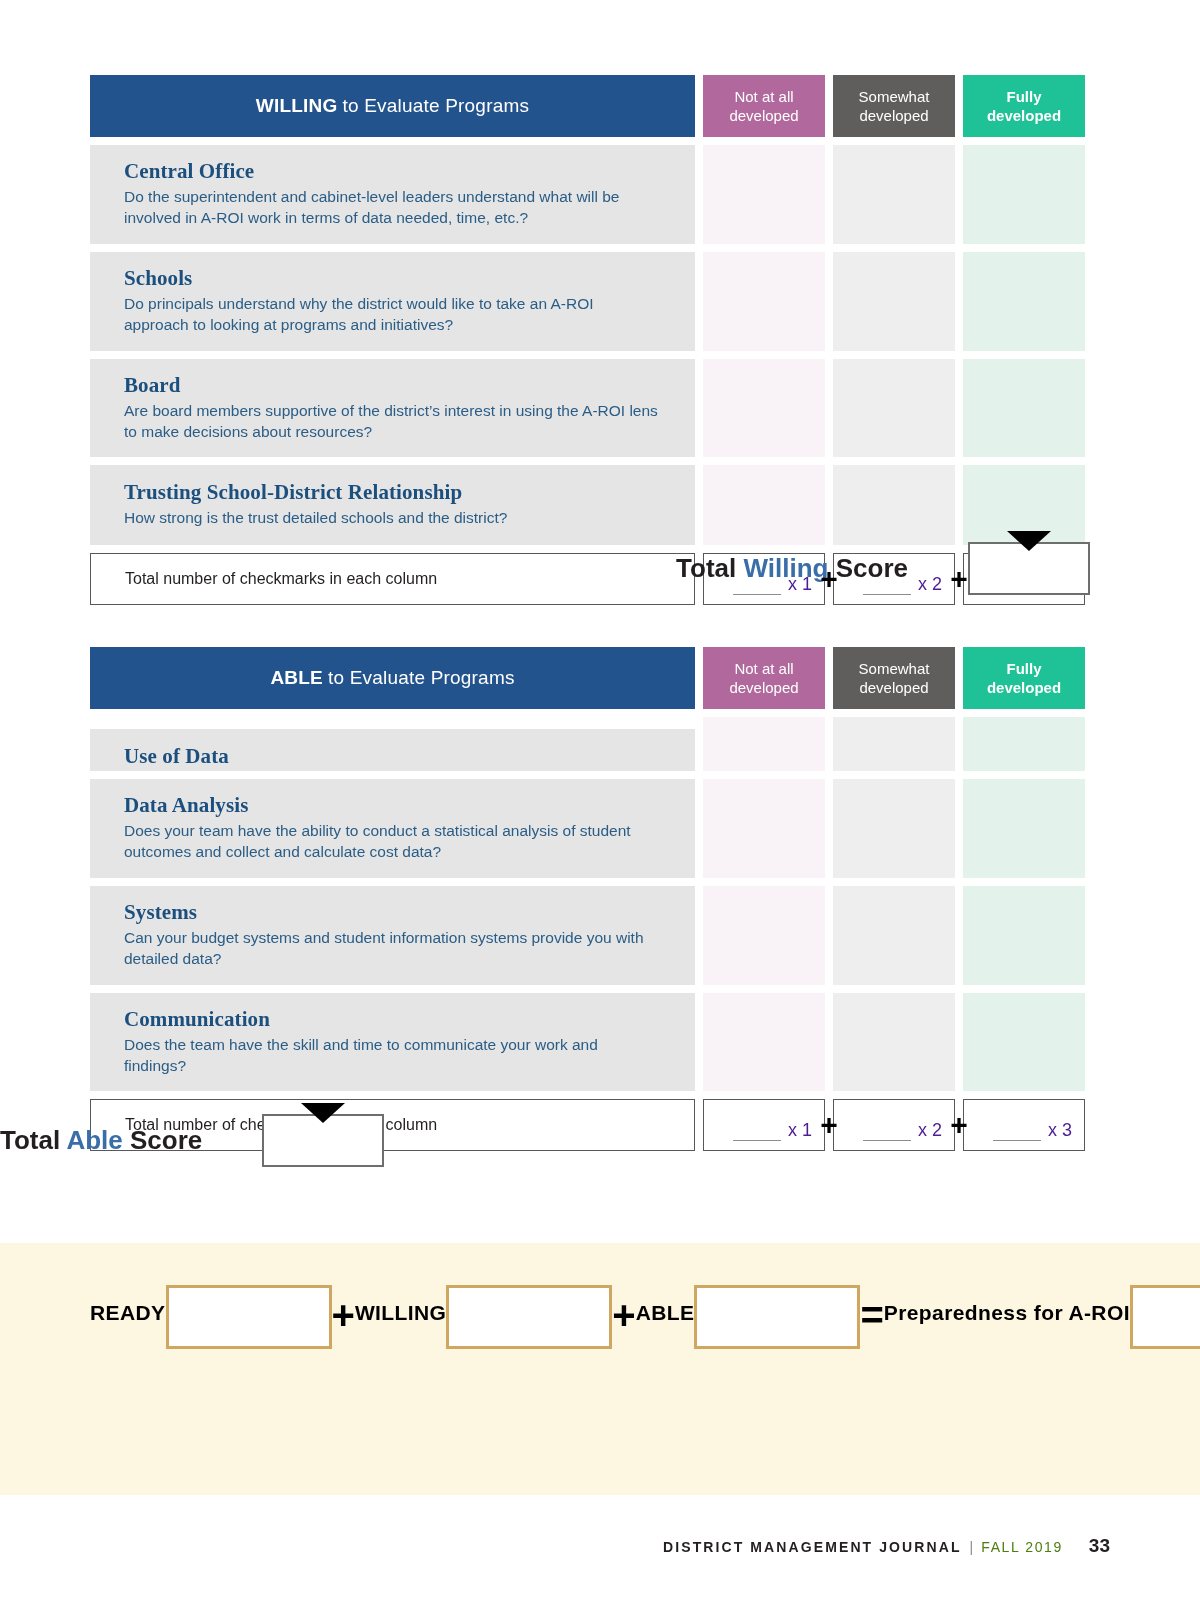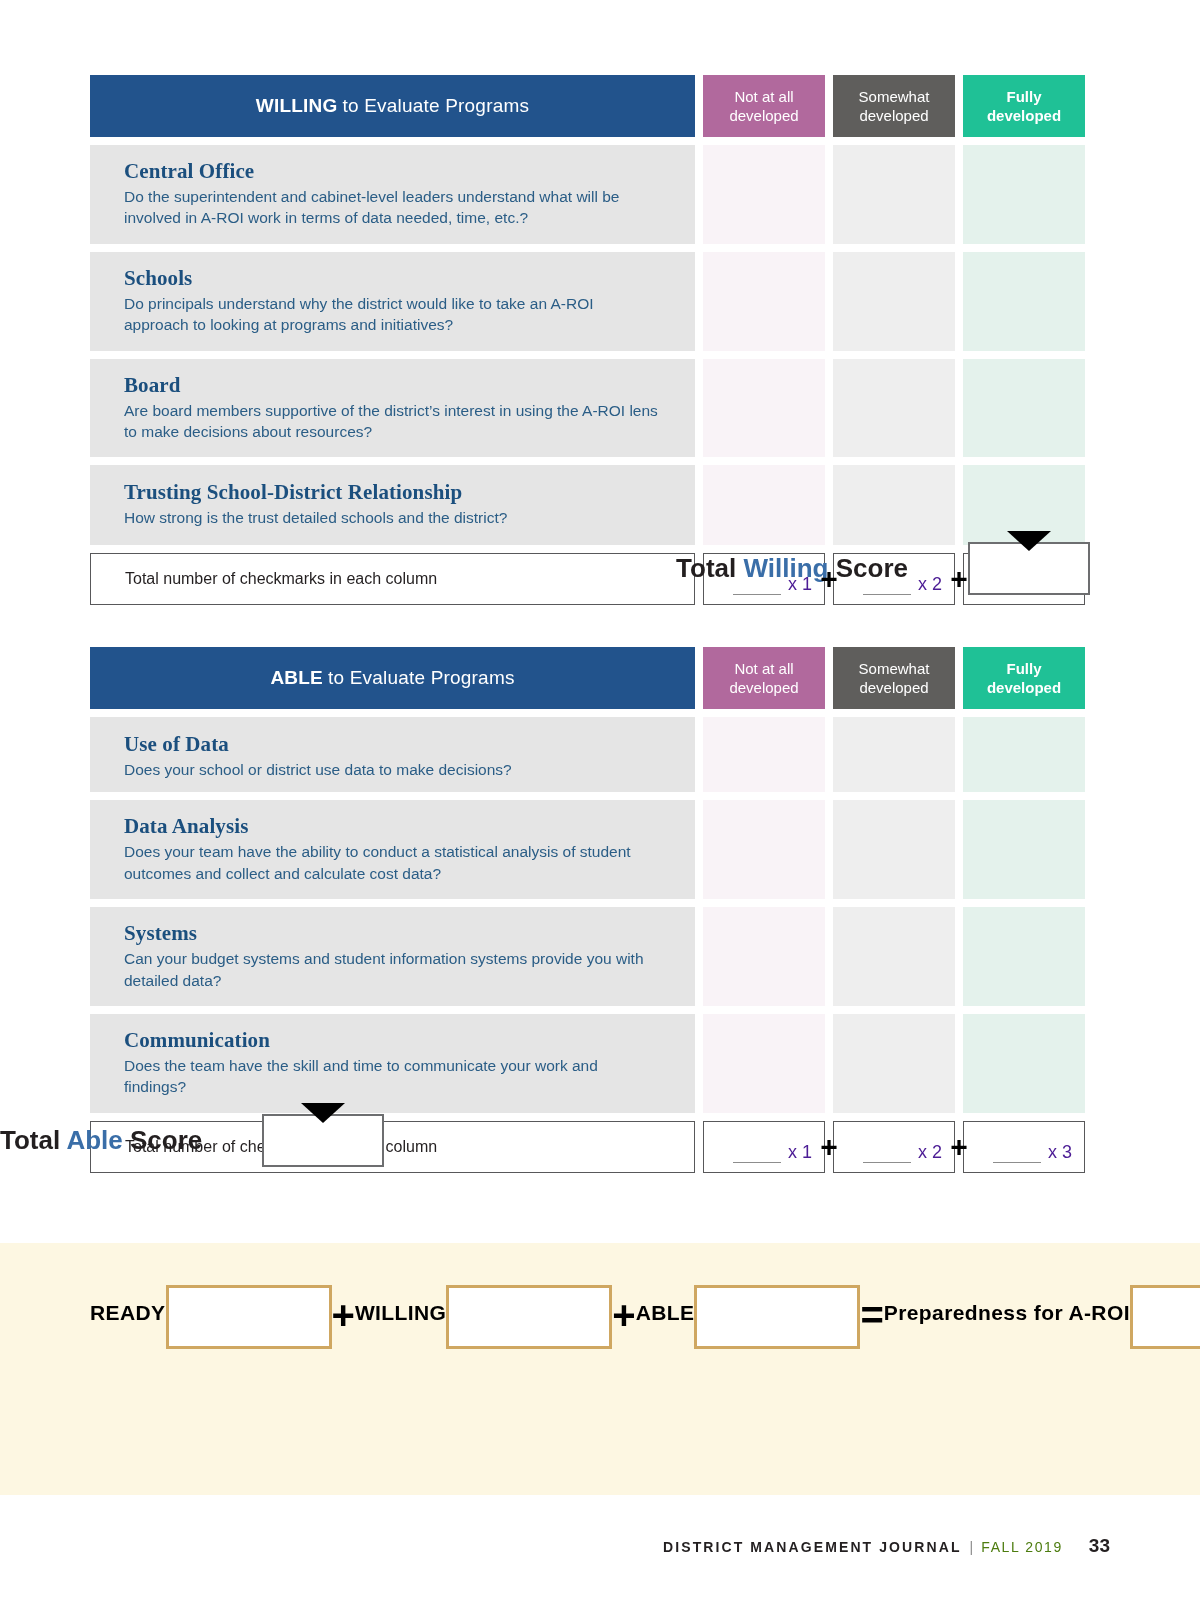--- a/index.html
+++ b/index.html
@@ -259,23 +259,22 @@
       <span>developed</span>
     </div>
     <div class="hdr-gap"></div>
     <div class="hdr-cell c3">
       <span>Fully</span>
       <span>developed</span>
     </div>
   </div>
 
   <div class="q-row">
-    <div class="q-text" style="padding-top:15px;padding-bottom:12px;">
+    <div class="q-text" style="padding-top:15px;padding-bottom:0;margin-top:12px;">
       <div class="q-title">Use of Data</div>
-      <div class="q-sub">Does your school or district use data to make decisions?</div>
     </div>
     <div class="hdr-gap"></div>
     <div class="cell c1"></div>
     <div class="hdr-gap"></div>
     <div class="cell c2"></div>
     <div class="hdr-gap"></div>
     <div class="cell c3"></div>
   </div>
 
   <div class="q-row">

